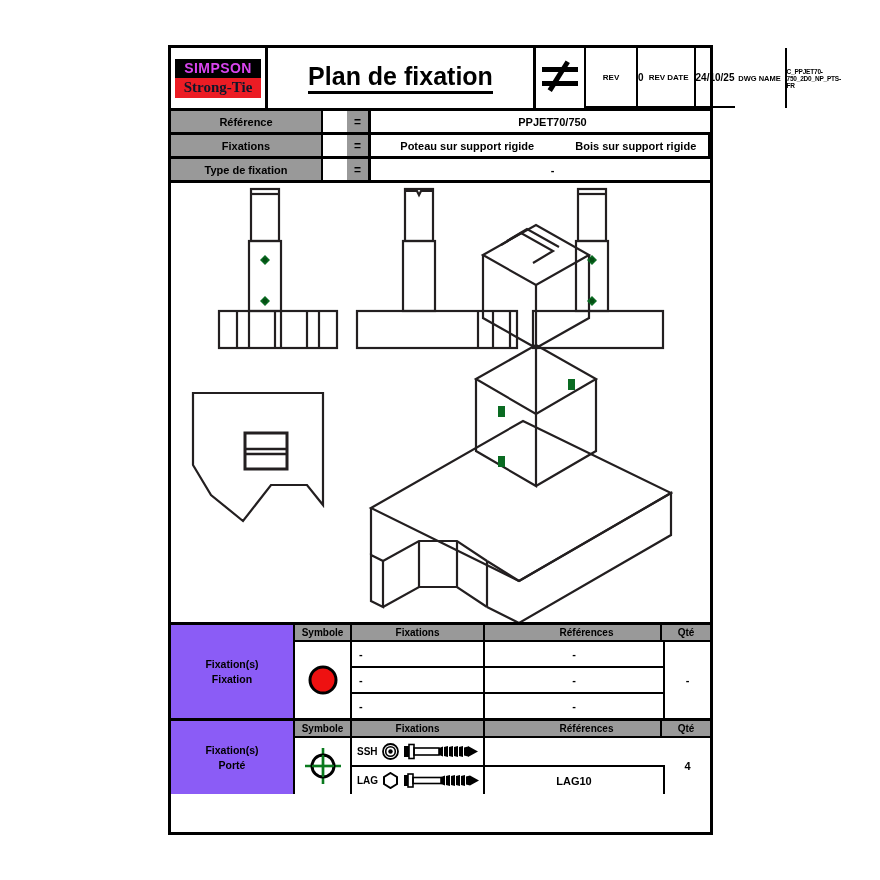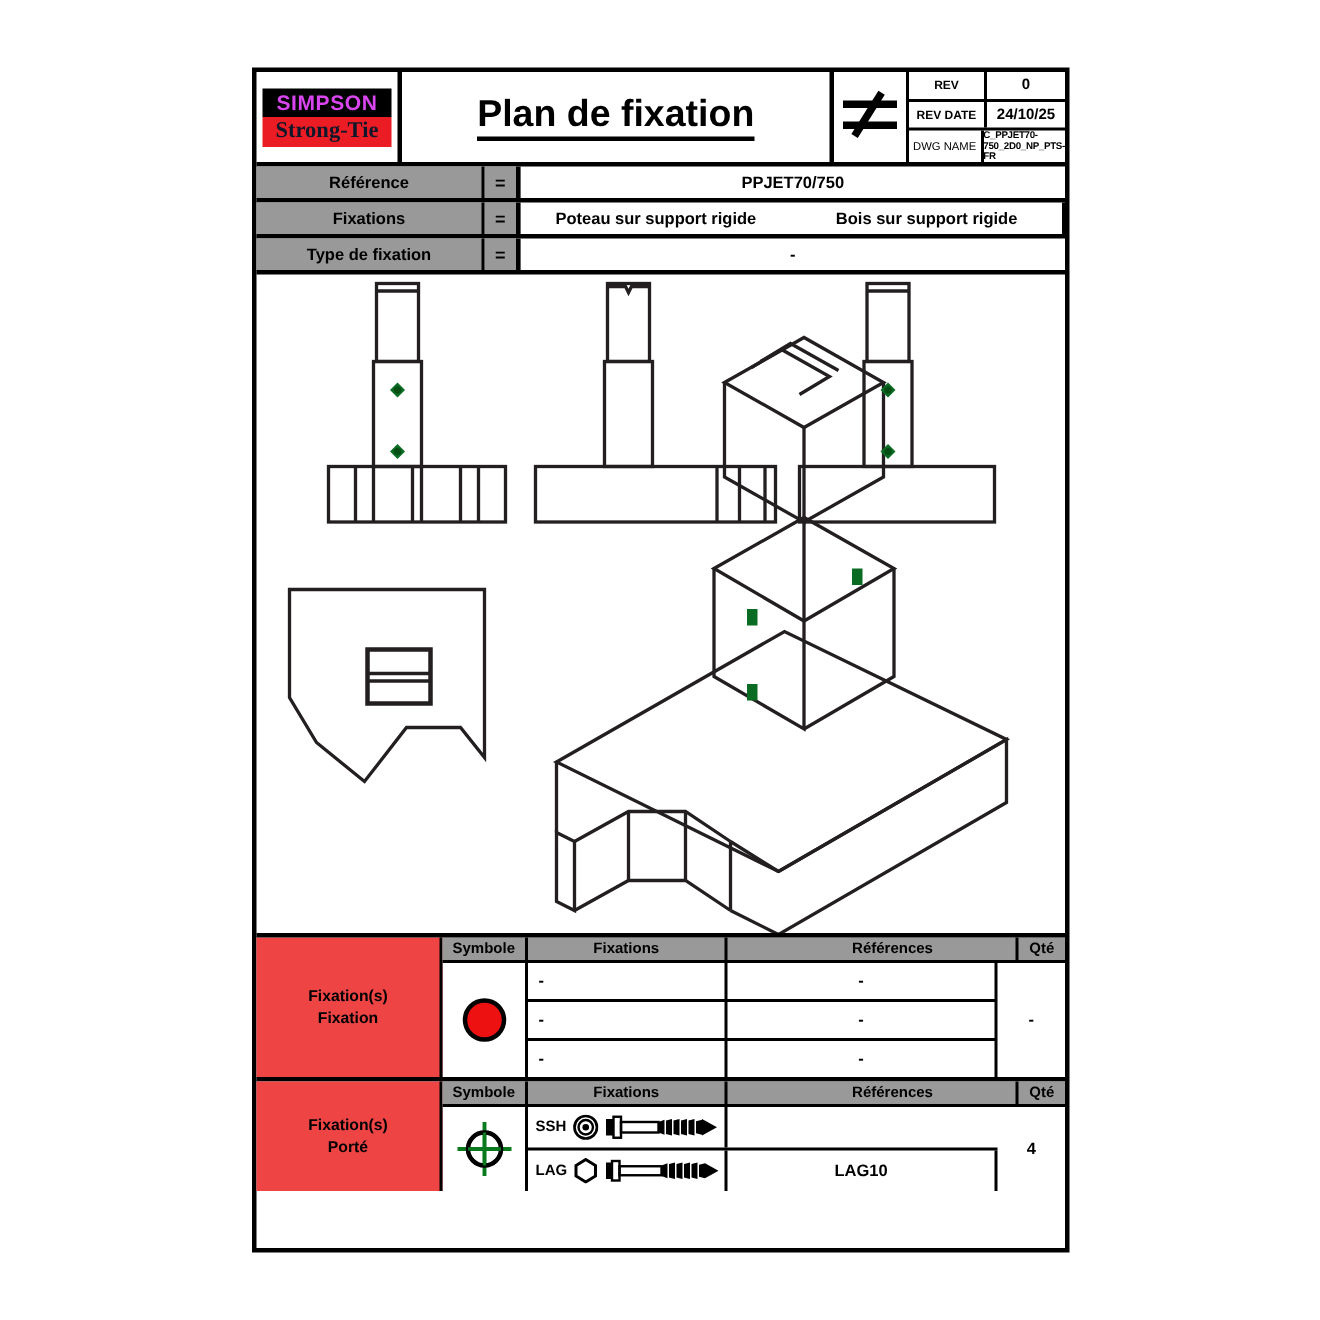--- a/index.html
+++ b/index.html
@@ -56,55 +56,56 @@
     font-size: 25px; font-weight: bold;
     border-bottom: 3px solid #000;
     padding-bottom: 1px;
     line-height: 1.15;
   }
   .proj-cell {
     width: 50px;
     border-right: 2px solid #000;
     display: flex; align-items: center; justify-content: center;
   }
-  .rev-cell { width: 104px; display: flex; flex-direction: column; }
+  .rev-cell { width: 124px; display: flex; flex-direction: row; }
   .rev-row {
     display: flex; flex: 1;
     border-bottom: 2px solid #000;
   }
   .rev-row:last-child { border-bottom: none; }
   .rev-lbl {
     width: 52px;
     border-right: 2px solid #000;
     display: flex; align-items: center; justify-content: center;
     font-size: 8px; font-weight: bold;
   }
   .rev-val {
     flex: 1;
     display: flex; align-items: center; justify-content: center;
     font-size: 10px; font-weight: bold;
   }
   .dwg-row { border-bottom: none; }
   .dwg-lbl {
     width: 52px; border-right: 2px solid #000;
     display: flex; align-items: center; justify-content: center;
-    font-size: 7.5px; font-weight: normal;
+    font-size: 7.5px; font-weight: bold;
   }
   .dwg-val {
     flex: 1;
     display: flex; align-items: center; justify-content: center;
     font-size: 6.5px; font-weight: bold;
     letter-spacing: -.2px;
   }
 
   
   .spec-row {
     display: flex;
     height: 24px;
     border-bottom: 3px solid #000;
+    gap: 24px;
   }
   .spec-lbl {
     width: 152px;
     background: #999;
     border-right: 2px solid #000;
     display: flex; align-items: center; justify-content: center;
     font-size: 11px; font-weight: bold;
     position: relative;
   }
   .spec-eq {
@@ -128,39 +129,39 @@
     border-bottom: 3px solid #000;
     overflow: hidden;
   }
   .drawing svg { display: block; }
 
   
   .ftable { display: flex; border-bottom: 3px solid #000; }
   .ftable.last { border-bottom: none; }
   .ft-name {
     width: 124px;
-    background: #ef4444;
+    background: #8b5cf6;
     border-right: 2px solid #000;
     display: flex; align-items: center; justify-content: center;
     text-align: center;
     font-size: 10.5px; font-weight: bold;
     line-height: 1.35;
   }
   .ft-body { flex: 1; display: flex; flex-direction: column; }
   .ft-head { display: flex; height: 17px; background: #999; border-bottom: 2px solid #000; }
   .ft-head div {
     display: flex; align-items: center; justify-content: center;
     font-size: 10px; font-weight: bold;
     border-right: 2px solid #000;
   }
   .ft-head div:last-child { border-right: none; }
   .col-sym { width: 57px; }
   .col-fix { width: 133px; }
   .col-ref { flex: 1; padding-left: 28px; }
-  .col-qte { width: 31px; }
+  .col-qte { width: 48px; }
 
   .ft-content { display: flex; flex: 1; }
   .sym-cell {
     width: 57px;
     border-right: 2px solid #000;
     display: flex; align-items: center; justify-content: center;
   }
   .rows-wrap { flex: 1; display: flex; flex-direction: column; }
   .frow { display: flex; flex: 1; border-bottom: 2px solid #000; }
   .frow:last-child { border-bottom: none; }

